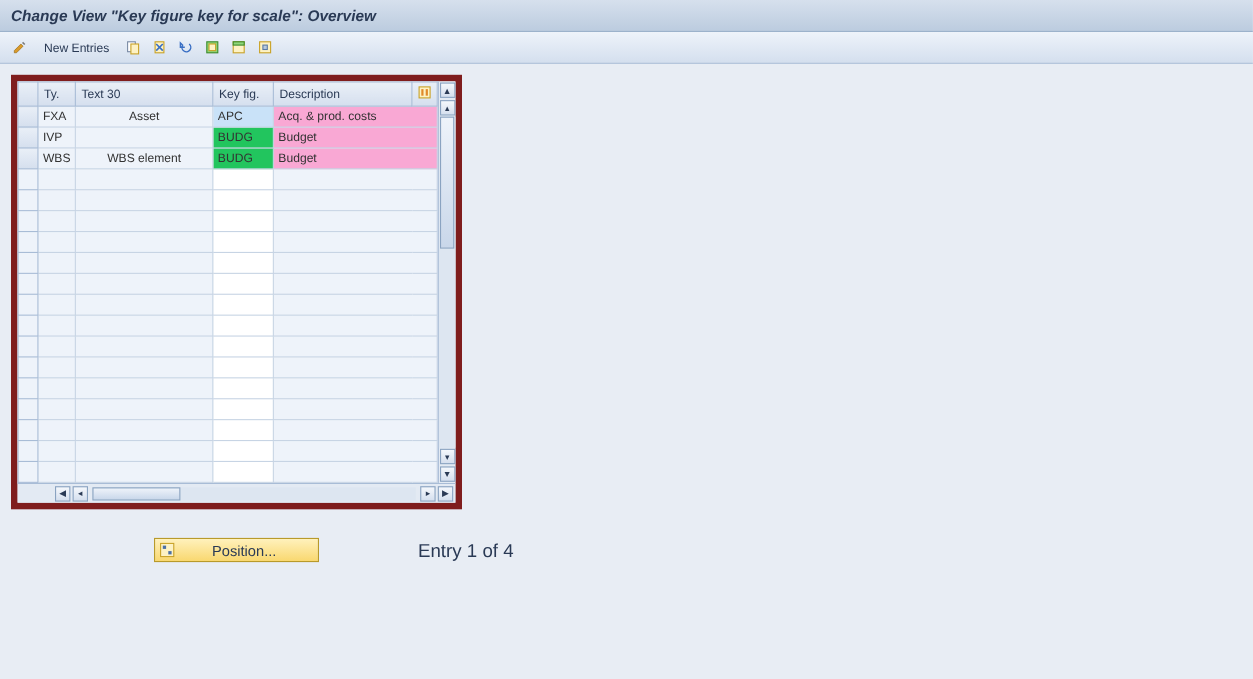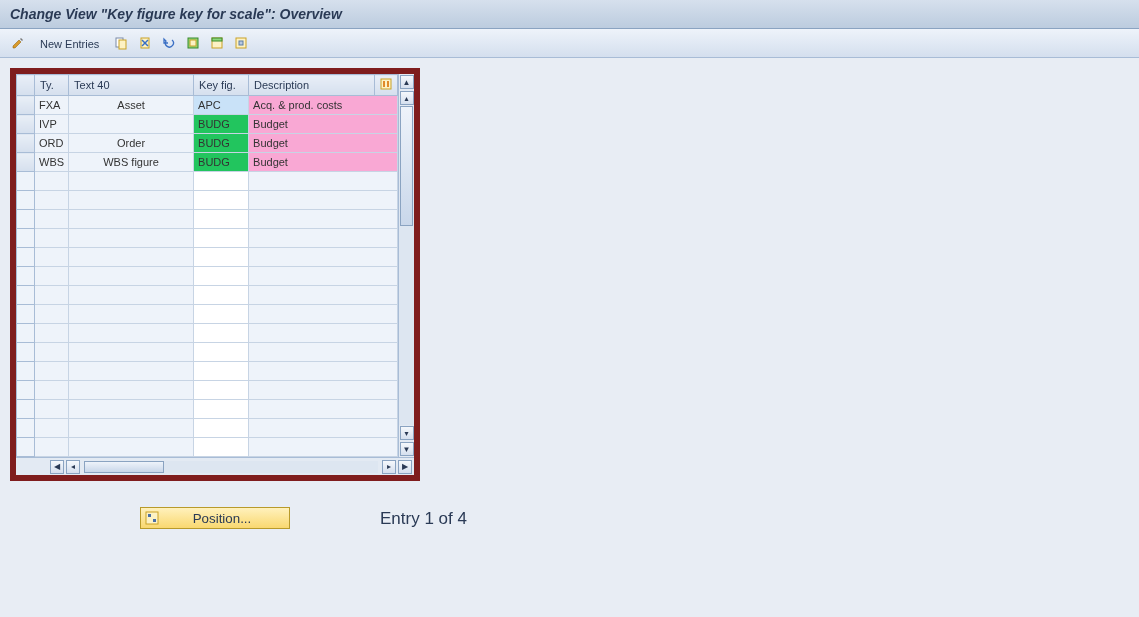--- a/index.html
+++ b/index.html
@@ -252,21 +252,21 @@
 
 <div class="content">
   <div class="grid-shell">
     <div class="grid-body">
       <div class="grid-main">
         <table>
           <thead>
             <tr>
               <th class="corner"></th>
               <th>Ty.</th>
-              <th>Text 40</th>
+              <th>Text 30</th>
               <th>Key fig.</th>
               <th>Description</th>
               <th class="config">
                 <span class="config-icon">
                   <svg viewBox="0 0 12 12">
                       <rect x="1" y="1" width="10" height="10" fill="#fdf2c4" stroke="#c9a227"></rect>
                       <rect x="3" y="3" width="2" height="6" fill="#e08a2a"></rect>
                       <rect x="7" y="3" width="2" height="6" fill="#e08a2a"></rect>
                     </svg>
                 </span>
@@ -283,29 +283,22 @@
               </tr>
               <tr>
                 <td class="rowsel"></td>
                 <td class="ty">IVP</td>
                 <td class="text20"></td>
                 <td class="keyfig"><input class="keyfig-input" value="BUDG" style=""></td>
                 <td class="desc" colspan="2">Budget</td>
               </tr>
               <tr>
                 <td class="rowsel"></td>
-                <td class="ty">ORD</td>
-                <td class="text20">Order</td>
-                <td class="keyfig"><input class="keyfig-input" value="BUDG" style=""></td>
-                <td class="desc" colspan="2">Budget</td>
-              </tr>
-              <tr>
-                <td class="rowsel"></td>
                 <td class="ty">WBS</td>
-                <td class="text20">WBS figure</td>
+                <td class="text20">WBS element</td>
                 <td class="keyfig"><input class="keyfig-input" value="BUDG" style=""></td>
                 <td class="desc" colspan="2">Budget</td>
               </tr>
               <tr class="empty">
                 <td class="rowsel"></td>
                 <td class="ty"></td>
                 <td class="text20"></td>
                 <td class="keyfig" style="background:#ffffff"></td>
                 <td class="desc" colspan="2"></td>
               </tr>

